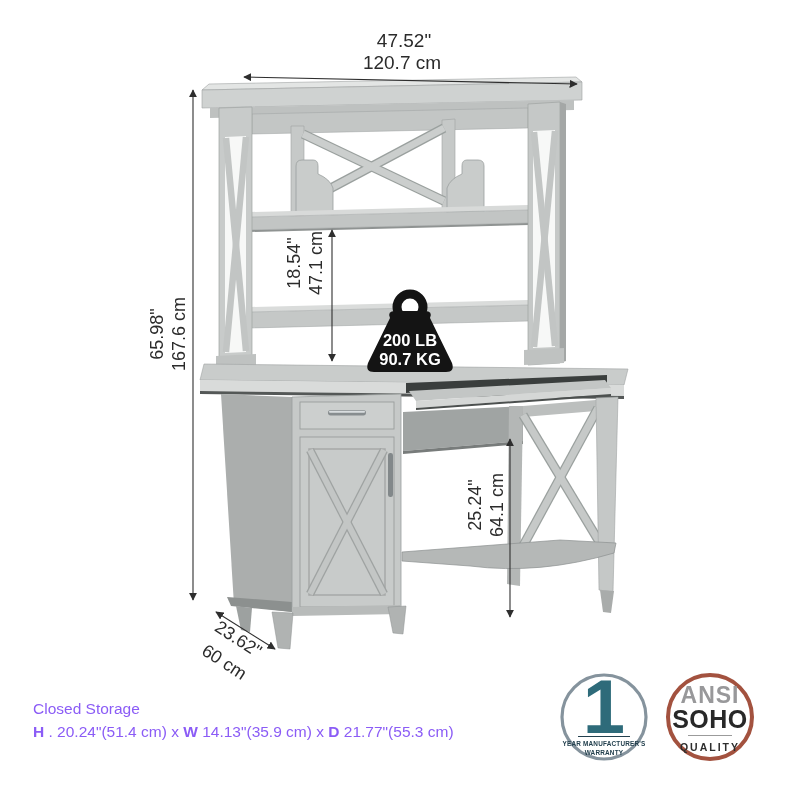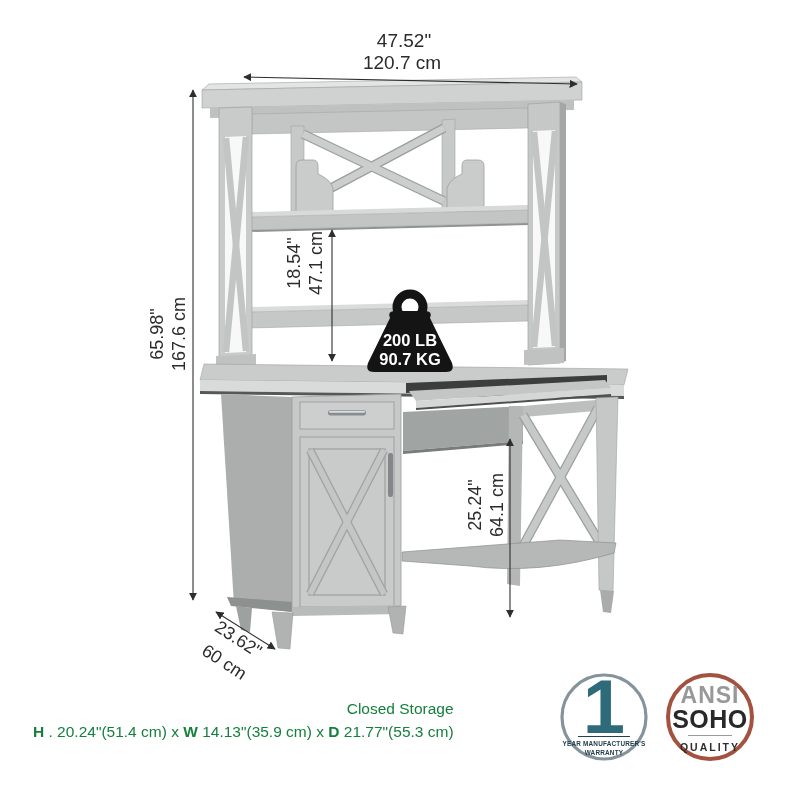--- a/index.html
+++ b/index.html
@@ -2,21 +2,21 @@
 <html><head>
 <meta charset="utf-8">
 <style>
   html,body{margin:0;padding:0;background:#fff;}
   .canvas{position:relative;width:800px;height:800px;background:#ffffff;overflow:hidden;
           font-family:"Liberation Sans",sans-serif;}
   svg text{font-family:"Liberation Sans",sans-serif;}
   .dim{font-size:18px;fill:#2b2b2b;text-anchor:middle;font-weight:400;}
   .dim-big{font-size:19px;fill:#2b2b2b;text-anchor:middle;}
   .wt{font-size:16.5px;font-weight:700;fill:#ffffff;text-anchor:middle;}
-  .storage-note{position:absolute;left:33px;top:697px;color:#15803d;font-size:15.5px;line-height:23px;text-align:right;}
+  .storage-note{position:absolute;left:33px;top:697px;color:#8b5cf6;font-size:15.5px;line-height:23px;}
   .storage-note b{font-weight:700;}
   .badge-num{font-size:76px;font-weight:700;text-anchor:middle;}
   .badge-small{font-size:6.4px;font-weight:700;text-anchor:middle;letter-spacing:.2px;}
   .ansi-top{font-size:23px;font-weight:700;text-anchor:middle;letter-spacing:1px;}
   .ansi-mid{font-size:25px;font-weight:700;text-anchor:middle;letter-spacing:.5px;}
   .ansi-bot{font-size:10.5px;font-weight:700;text-anchor:middle;letter-spacing:2px;}
 </style>
 </head>
 <body>
 

